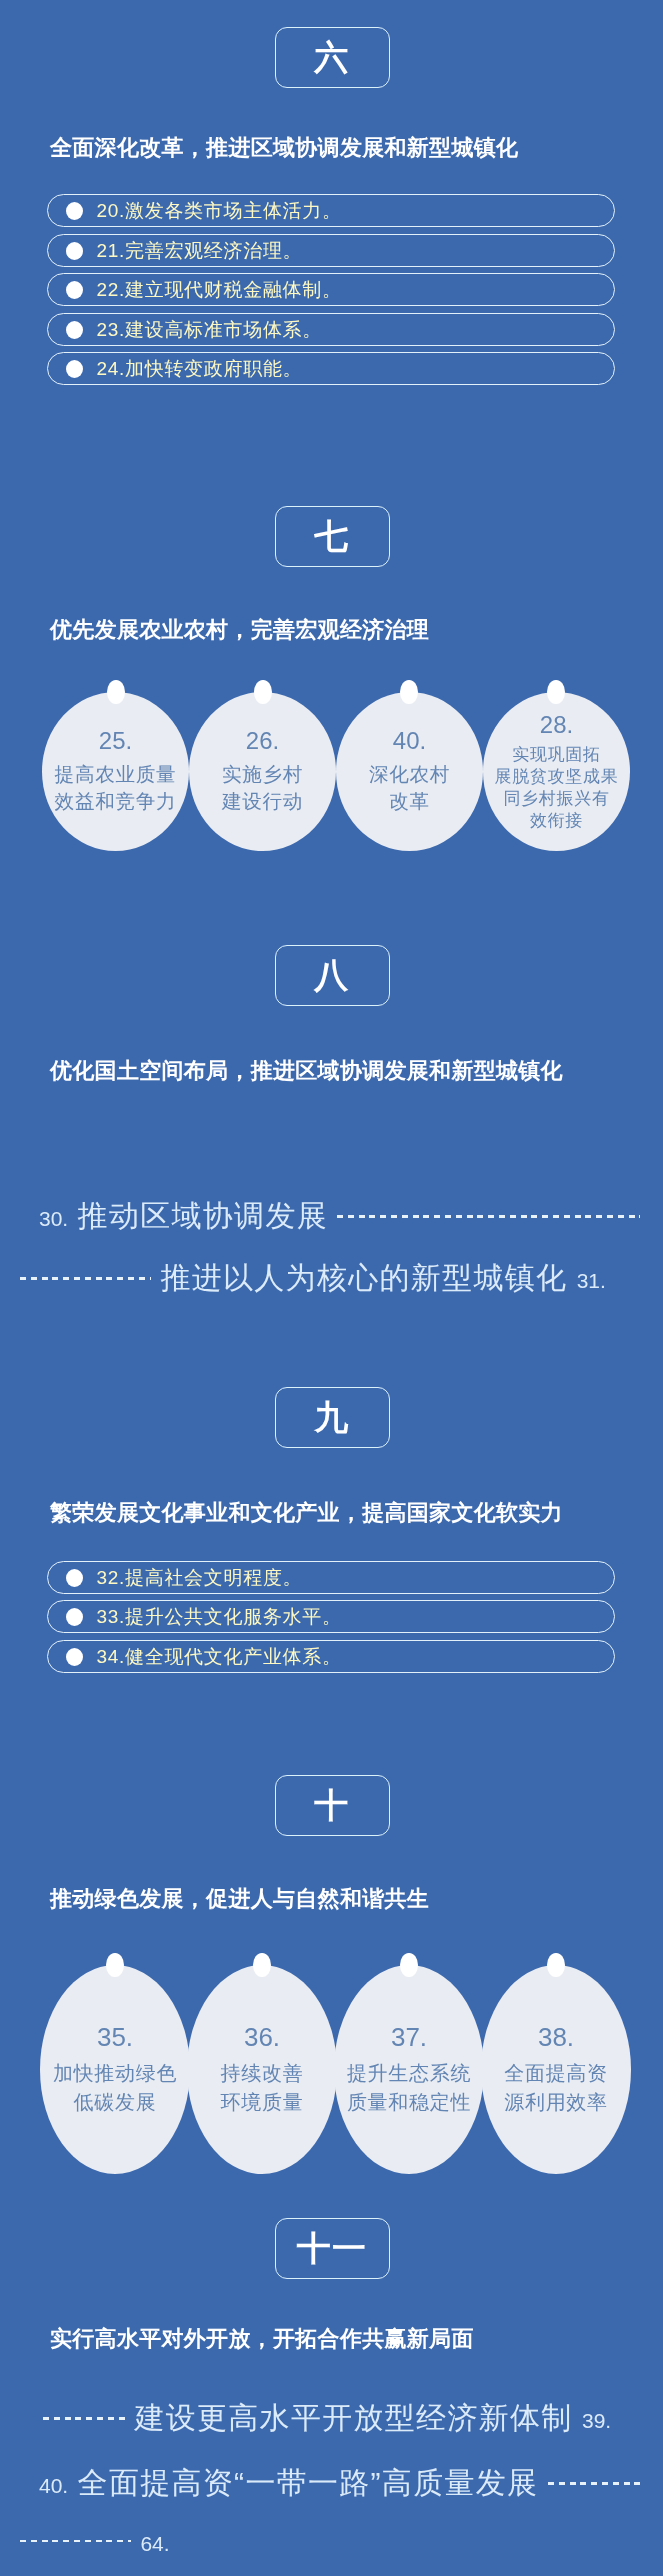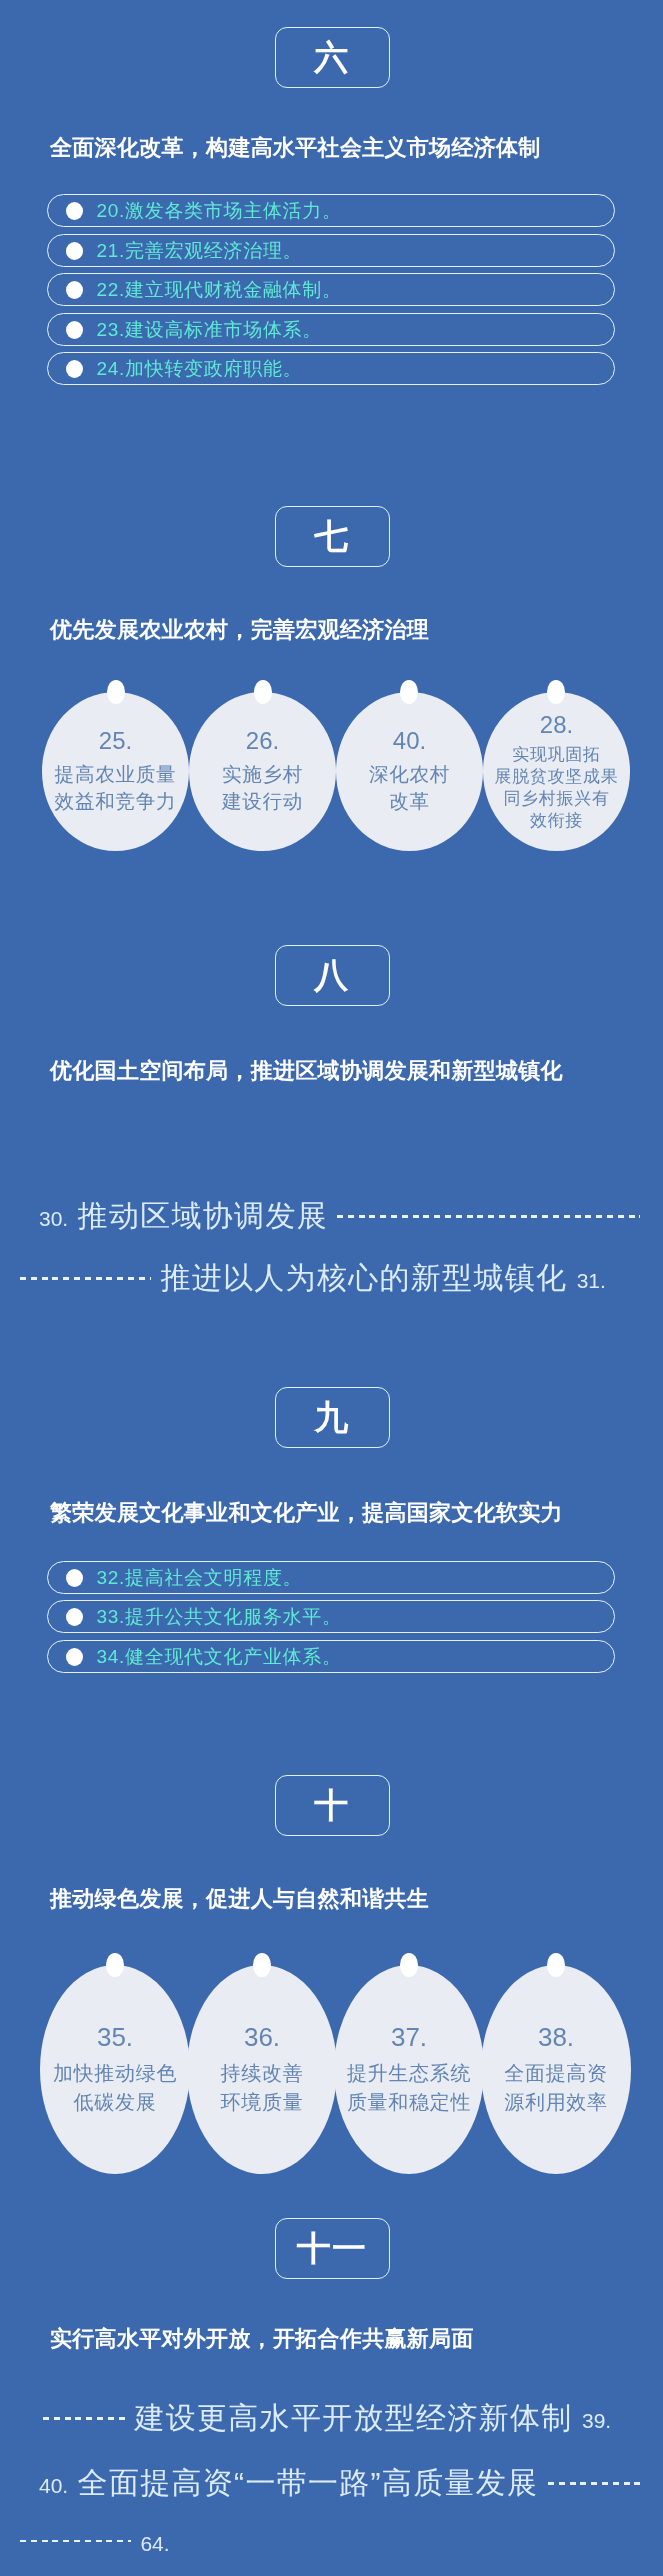--- a/index.html
+++ b/index.html
@@ -24,21 +24,21 @@
     position:absolute;left:50px;
     color:#FFFFFF;font-size:22px;font-weight:700;letter-spacing:0.3px;
     white-space:nowrap;
   }
   
   .pill{
     position:absolute;left:47px;
     width:568px;height:33px;box-sizing:border-box;
     border:1.3px solid #E3F1FA;border-radius:17.5px;
     display:flex;align-items:center;
-    color:#5eead4;font-size:19px;letter-spacing:0.7px;font-weight:400;
+    color:#fef9c3;font-size:19px;letter-spacing:0.7px;font-weight:400;
     white-space:nowrap;
   }
   .pill .bullet{
     flex:0 0 auto;
     width:17px;height:18px;border-radius:50%;
     background:#FFFFFF;margin:0 14px 0 17.5px;
   }
   
   .circ{
     position:absolute;
@@ -70,21 +70,21 @@
   }
 </style>
 </head>
 <body>
 
 <div class="page">
 
   <div class="badge" style="top:27px">
     <span>六</span>
   </div>
-  <div class="sec-title" style="top:133px">全面深化改革，构建高水平社会主义市场经济体制</div>
+  <div class="sec-title" style="top:133px">全面深化改革，推进区域协调发展和新型城镇化</div>
 
   <div class="pill" style="top:194px">
     <span class="bullet"></span>
     <span>20.激发各类市场主体活力。</span>
   </div>
   <div class="pill" style="top:234px">
     <span class="bullet"></span>
     <span>21.完善宏观经济治理。</span>
   </div>
   <div class="pill" style="top:273px">

